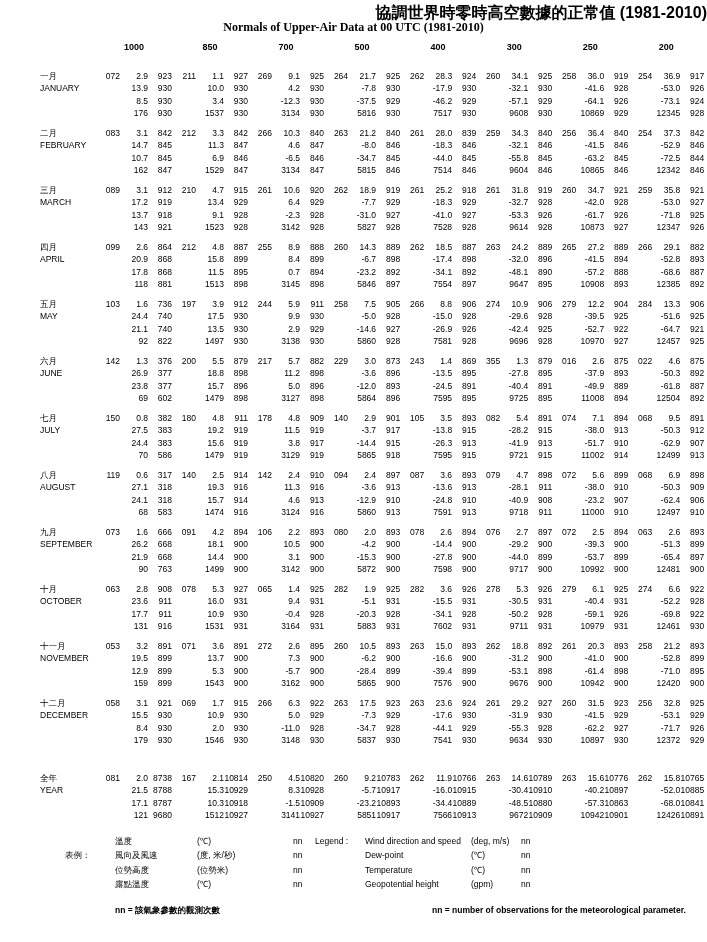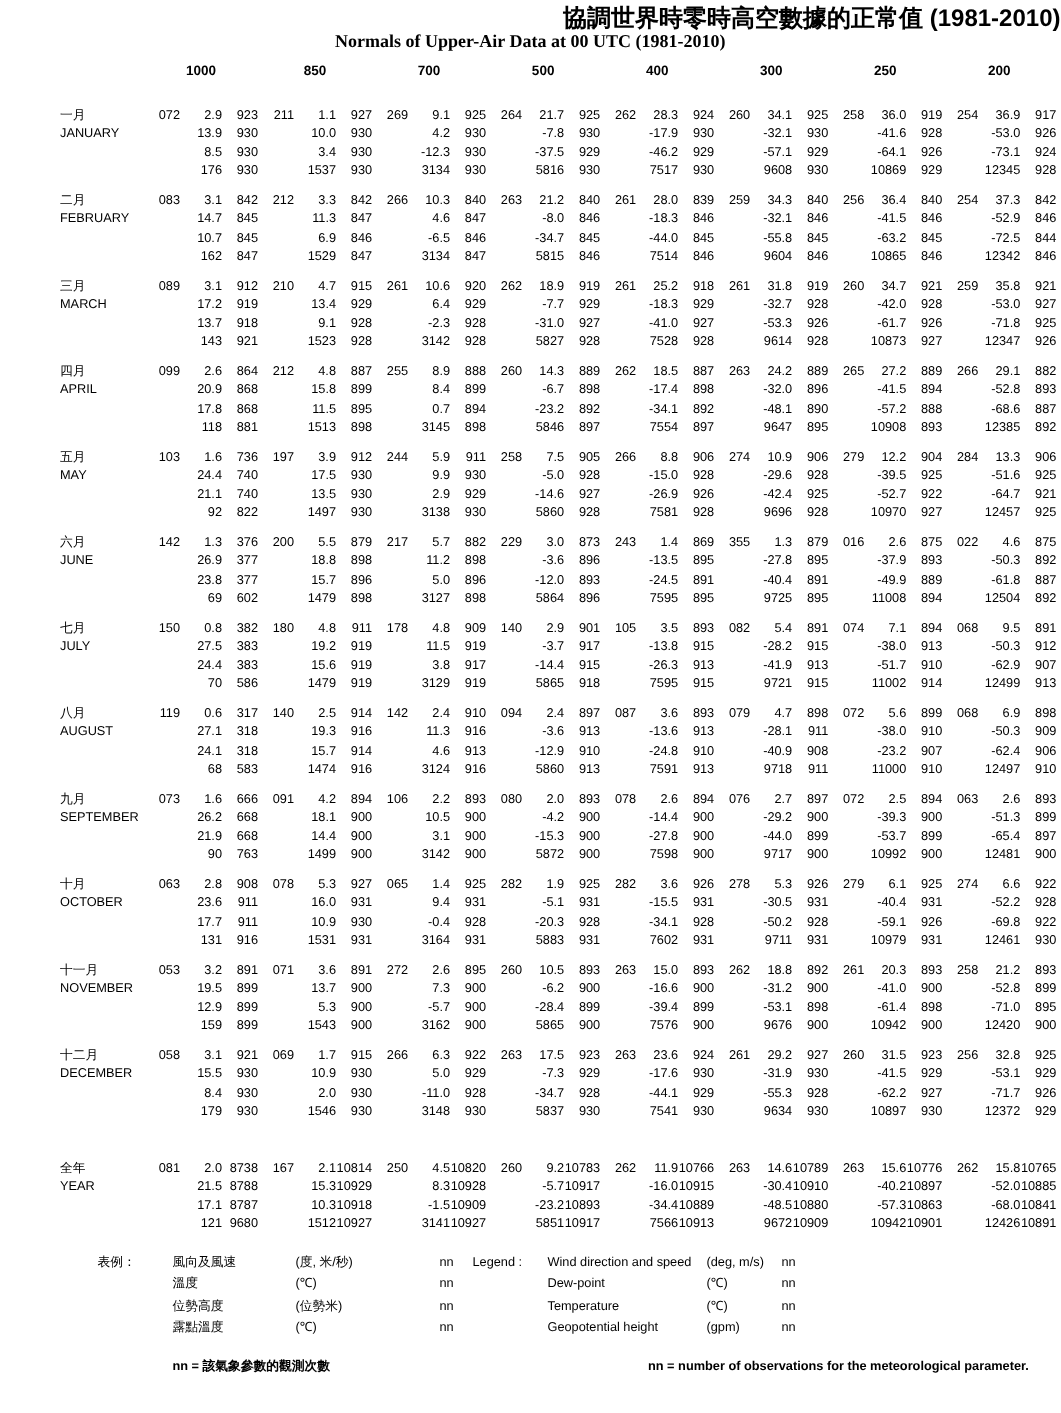--- a/index.html
+++ b/index.html
@@ -1523,29 +1523,29 @@
   <div class="legend">
     <table class="zh">
       <colgroup>
           <col style="width:50px">
           <col style="width:82px">
           <col style="width:96px">
           <col style="width:22px">
         </colgroup>
       <tbody>
           <tr>
+        <td></td>
+        <td>溫度</td>
+        <td>(℃)</td>
+        <td>nn</td>
+      </tr>
+      <tr>
         <td>表例：</td>
         <td>風向及風速</td>
         <td>(度,  米/秒)</td>
-        <td>nn</td>
-      </tr>
-      <tr>
-        <td></td>
-        <td>溫度</td>
-        <td>(℃)</td>
         <td>nn</td>
       </tr>
       <tr>
         <td></td>
         <td>位勢高度</td>
         <td>(位勢米)</td>
         <td>nn</td>
       </tr>
       <tr>
         <td></td>

